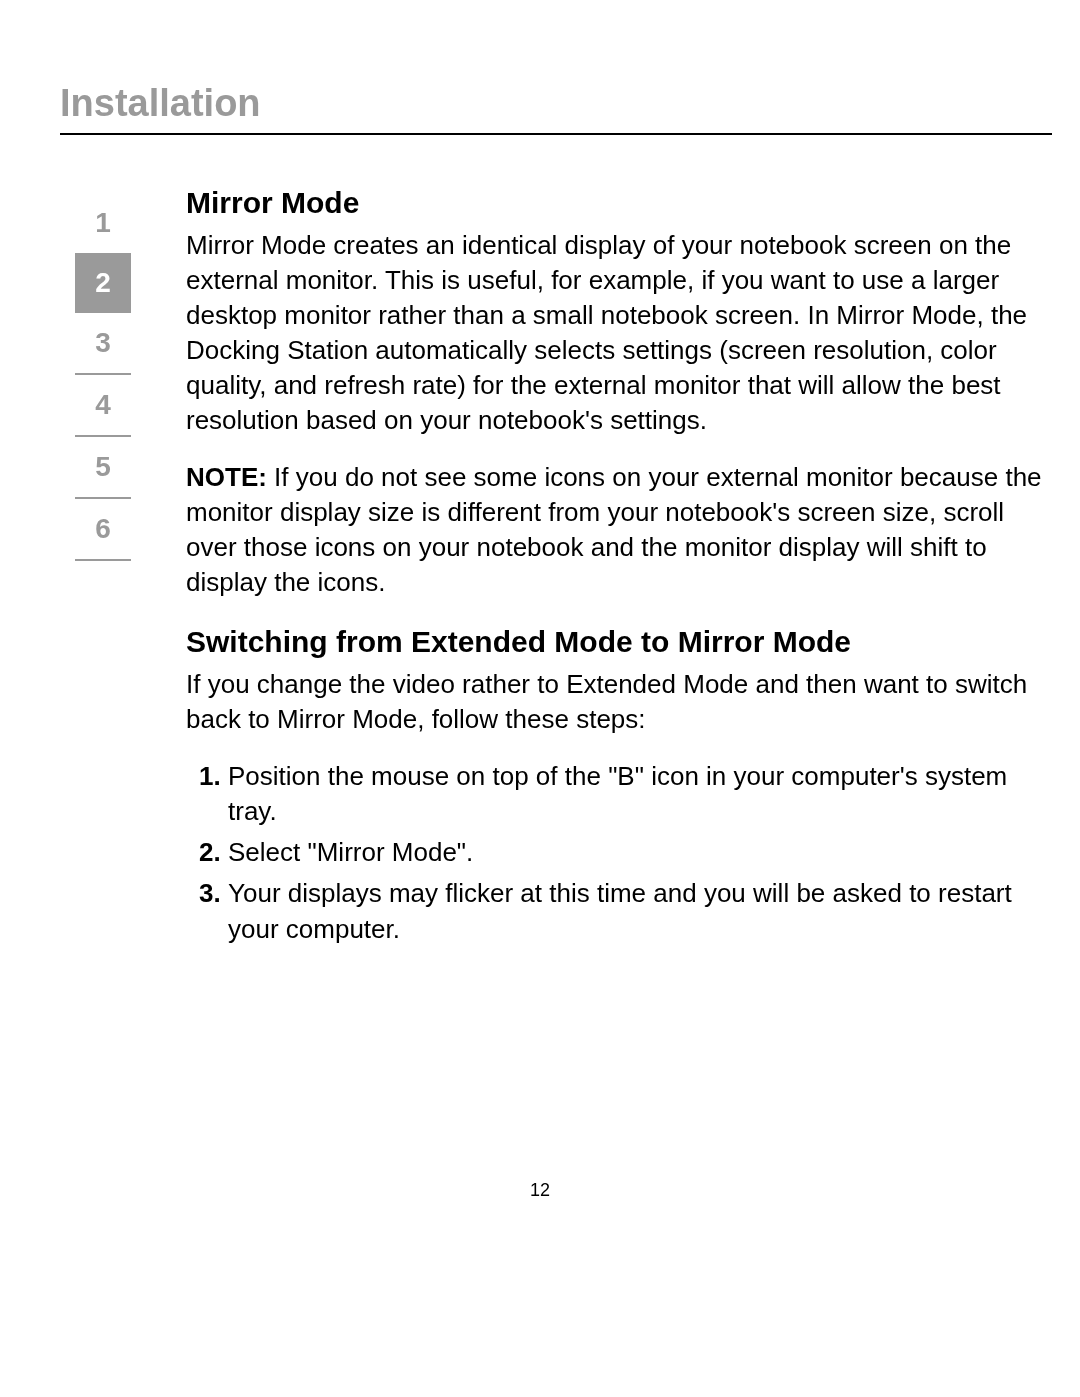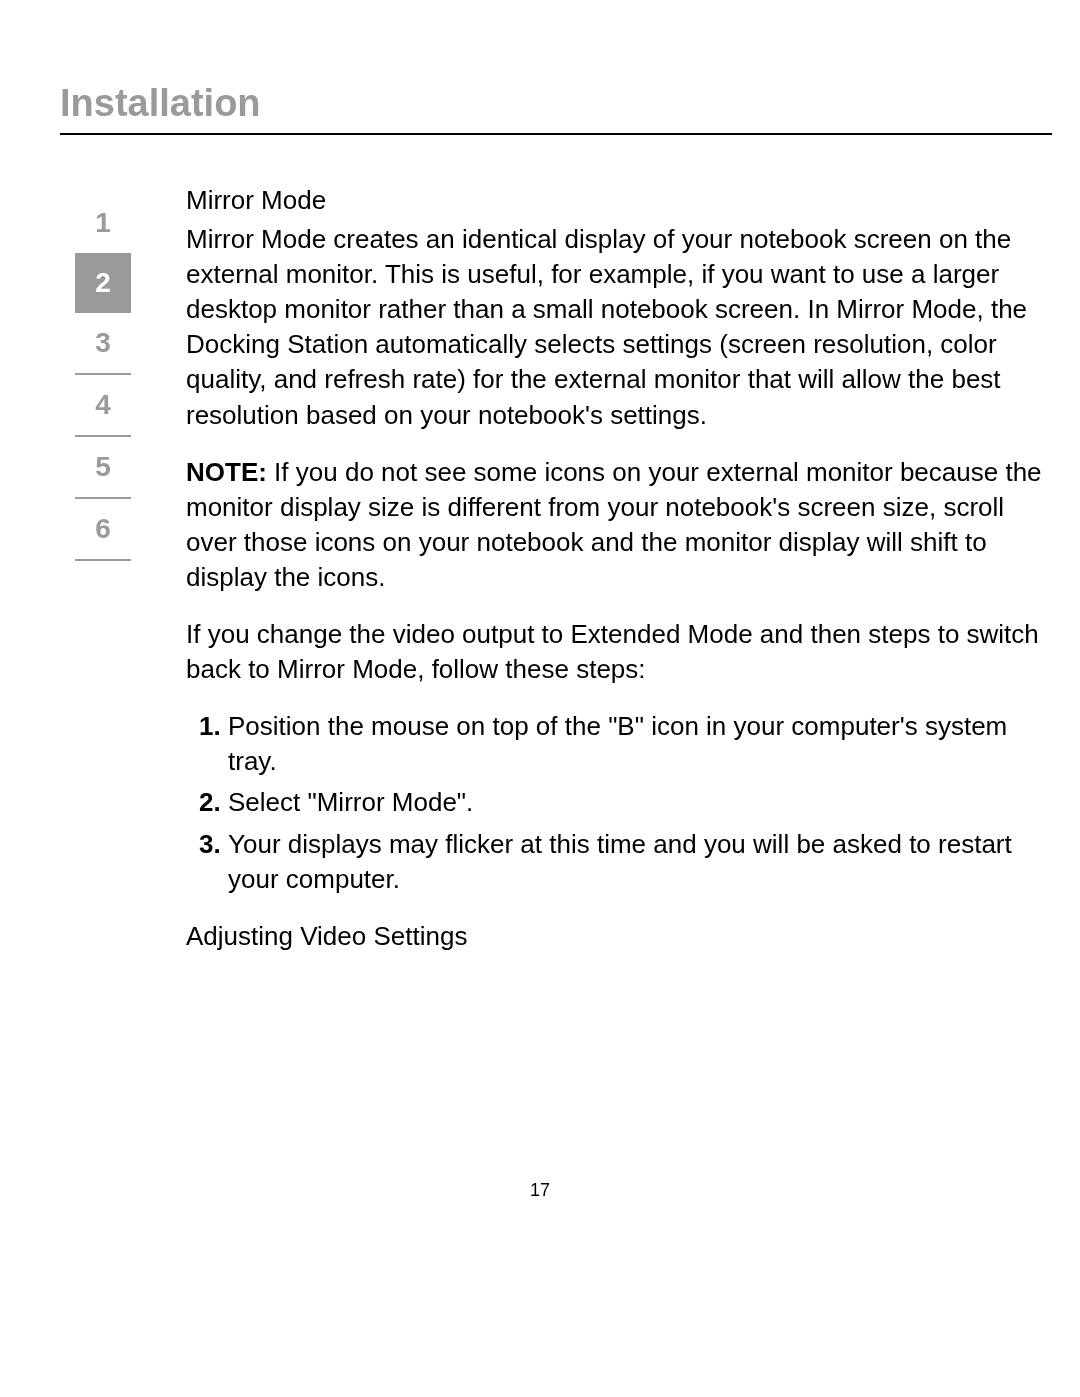--- a/index.html
+++ b/index.html
@@ -56,22 +56,22 @@
     border-bottom: 2px solid #9a9a9a;
   }
   .content {
     flex: 1 1 auto;
     padding-left: 40px;
     font-size: 26px;
     line-height: 1.35;
     color: #000;
   }
   .content h3 {
-    font-size: 26px;
-    font-weight: normal;
+    font-size: 30px;
+    font-weight: bold;
     margin: 0 0 4px 0;
   }
   .content p {
     margin: 0 0 22px 0;
   }
   .note-lead {
     font-weight: bold;
   }
   ol.steps {
     margin: 12px 0 22px 0;
@@ -114,27 +114,27 @@
 
     <div class="content">
 
       <h3>Mirror Mode</h3>
       <p>Mirror Mode creates an identical display of your notebook screen on the external monitor. This is useful, for example, if you want to use a larger desktop monitor rather than a small notebook screen. In Mirror Mode, the Docking Station automatically selects settings (screen resolution, color quality, and refresh rate) for the external monitor that will allow the best resolution based on your notebook's settings.</p>
 
       <p>
         <span class="note-lead">NOTE:</span><span> If you do not see some icons on your external monitor because the monitor display size is different from your notebook's screen size, scroll over those icons on your notebook and the monitor display will shift to display the icons.</span>
       </p>
 
-      <p>If you change the video output to Extended Mode and then steps to switch back to Mirror Mode, follow these steps:</p>
+      <h3>Switching from Extended Mode to Mirror Mode</h3>
+      <p>If you change the video rather to Extended Mode and then want to switch back to Mirror Mode, follow these steps:</p>
 
       <ol class="steps">
         <li>Position the mouse on top of the "B" icon in your computer's system tray.</li>
         <li>Select "Mirror Mode".</li>
         <li>Your displays may flicker at this time and you will be asked to restart your computer.</li>
       </ol>
 
-      <h3>Adjusting Video Settings</h3>
 
     </div>
   </div>
 
-  <div class="page-number">17</div>
+  <div class="page-number">12</div>
 </div>
 
 </body></html>

